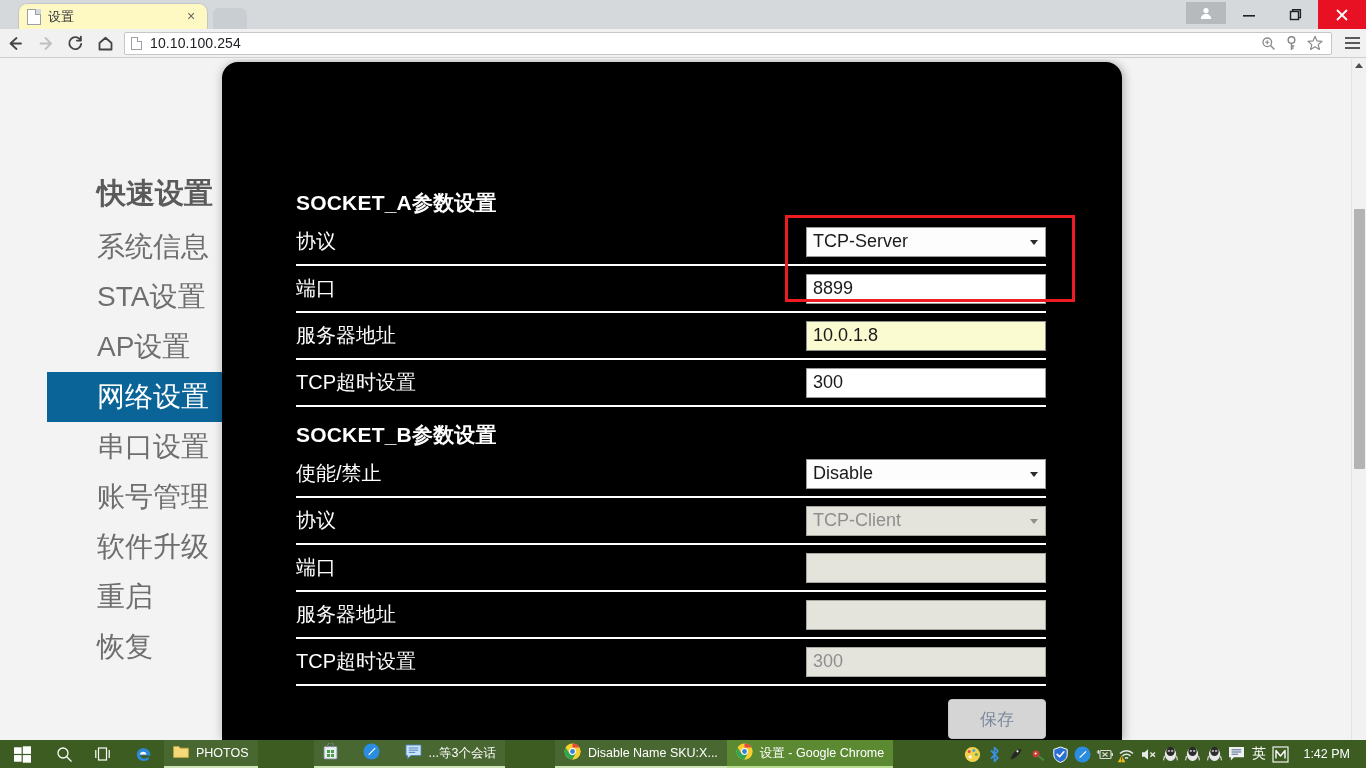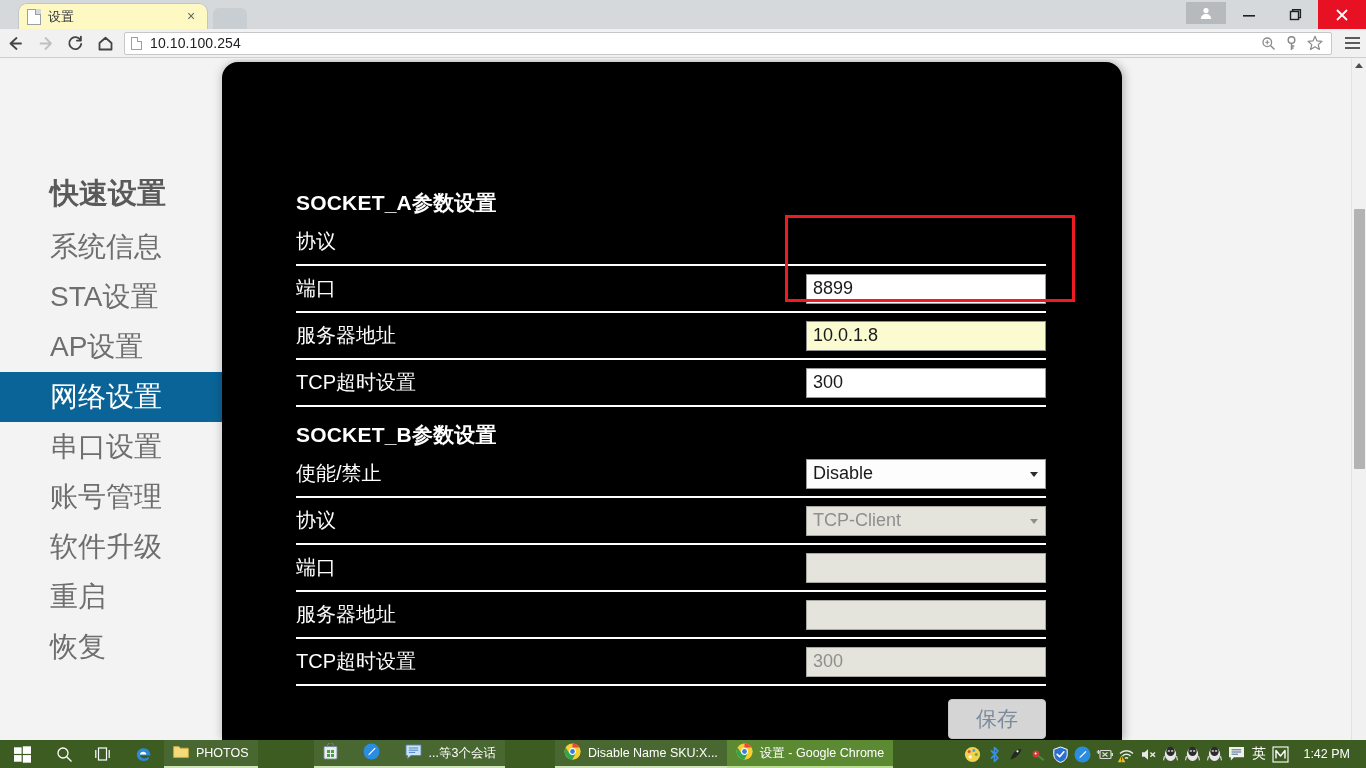--- a/index.html
+++ b/index.html
@@ -119,21 +119,21 @@
   }
 
   
   .nav {
     position: absolute; left: 0; top: 0; width: 222px;
     padding-top: 107px;
   }
   .nav-item {
     height: 50px; display: flex; align-items: center;
     padding-left: 50px;
-    font-size: 28px; color: #6e6e6e; white-space: nowrap;
+    font-size: 28px; color: #6e6e6e; white-space: nowrap; margin-left: 47px;
   }
   .nav-item.brand {
     font-weight: bold; color: #5a5a5a; font-size: 29px;
     height: 56px; padding-left: 50px;
   }
   .nav-item.active {
     background: #0b6497; color: #ffffff; width: 222px;
   }
 
   
@@ -187,21 +187,21 @@
     pointer-events: none;
   }
 
   .save-row {
     height: 66px; display: flex; align-items: center; justify-content: flex-end;
   }
   .save-btn {
     width: 98px; height: 40px; background: #d5d5d5;
     border: 1px solid #c6c6c6; border-radius: 4px;
     display: flex; align-items: center; justify-content: center;
-    font-size: 21px; color: #7b8b9c;
+    font-size: 17px; color: #7b8b9c;
   }
 
   
   .taskbar {
     position: absolute; left: 0; bottom: 0; width: 1366px; height: 28px;
     background: #3c5c22; display: flex; align-items: center;
     color: #ffffff; font-size: 12.5px;
   }
   .tb-start {
     width: 44px; height: 28px; display: flex; align-items: center; justify-content: center;
@@ -329,20 +329,24 @@
       <div class="nav-item">恢复</div>
     </nav>
 
     <section class="panel">
       <div class="form">
 
         <div class="sec-title">SOCKET_A参数设置</div>
 
         <div class="row first">
           <div class="row-label">协议</div>
+          <div class="ctrl select">
+            <span>TCP-Server</span>
+            <span class="caret"></span>
+          </div>
         </div>
 
         <div class="row">
           <div class="row-label">端口</div>
           <div class="ctrl">
             <span>8899</span>
           </div>
         </div>
 
         <div class="row">

